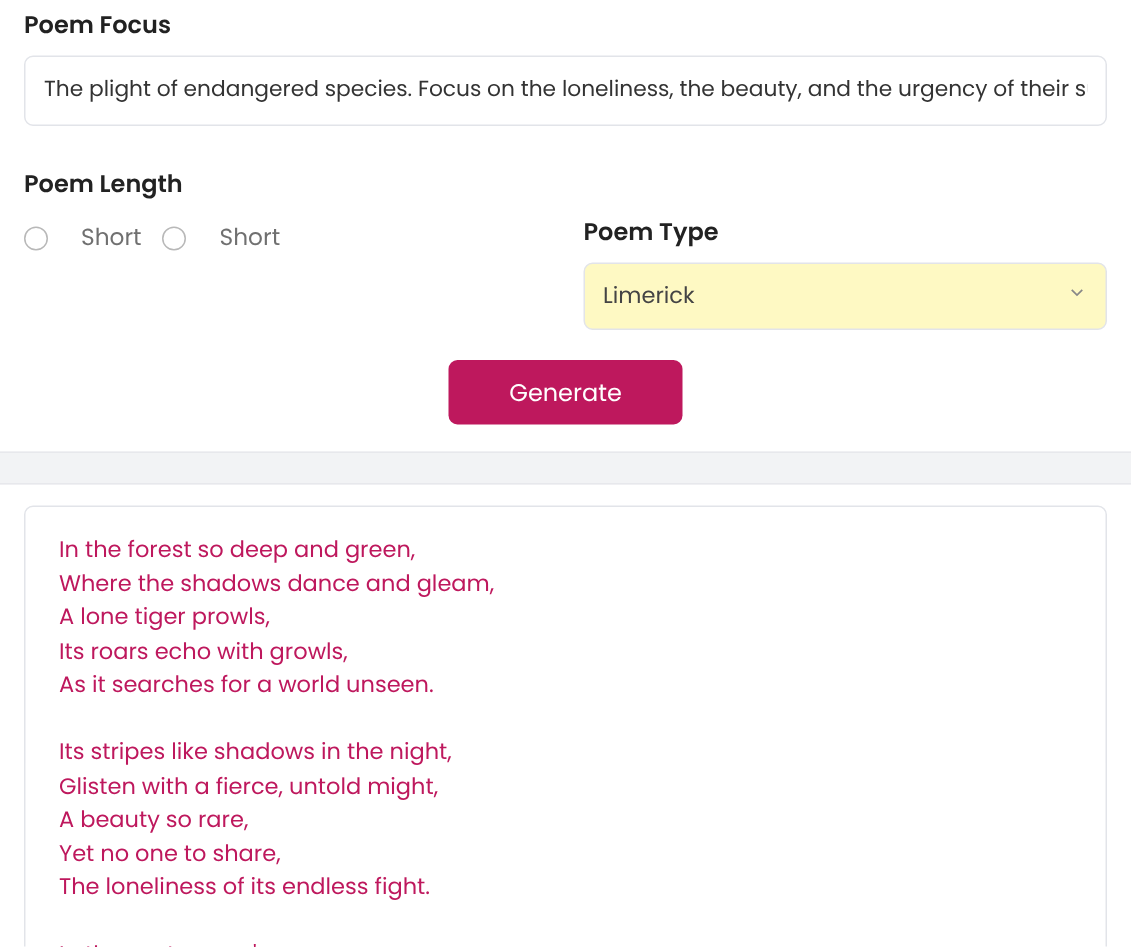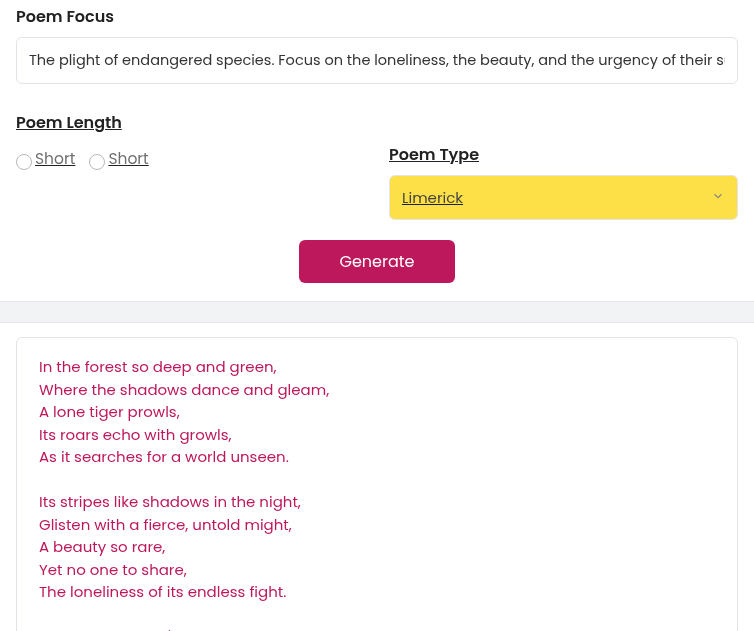--- a/index.html
+++ b/index.html
@@ -26,34 +26,33 @@
     padding: 12px 12px;
     font-size: 14.5px;
     color: #333;
     font-family: inherit;
     outline: none;
   }
   .row {
     display: flex;
     margin-top: 26px;
     gap: 24px;
-    text-decoration: underline;
   }
   .col-left { flex: 1; }
   .col-right { flex: 1; margin-top: 32px; }
   .radio-group {
     display: flex;
     gap: 14px;
     align-items: center;
     margin-top: 12px;
   }
   .radio-item {
     display: flex;
-    align-items: flex-end;
-    gap: 3px;
+    align-items: center;
+    gap: 22px;
     cursor: pointer;
     font-size: 15.5px;
   }
   .radio-circle {
     width: 16px;
     height: 16px;
     border: 1.5px solid #b8b8b8;
     border-radius: 50%;
     display: flex;
     align-items: center;
@@ -76,21 +75,21 @@
     position: relative;
     margin-top: 6px;
   }
   .select {
     width: 100%;
     border: 1px solid #e2e4e9;
     border-radius: 6px;
     padding: 10px 12px;
     font-size: 15px;
     color: #444;
-    background: #fde047;
+    background: #fef9c3;
     cursor: pointer;
     display: flex;
     justify-content: space-between;
     align-items: center;
   }
   .chev {
     color: #888;
   }
   .generate-row {
     display: flex;

